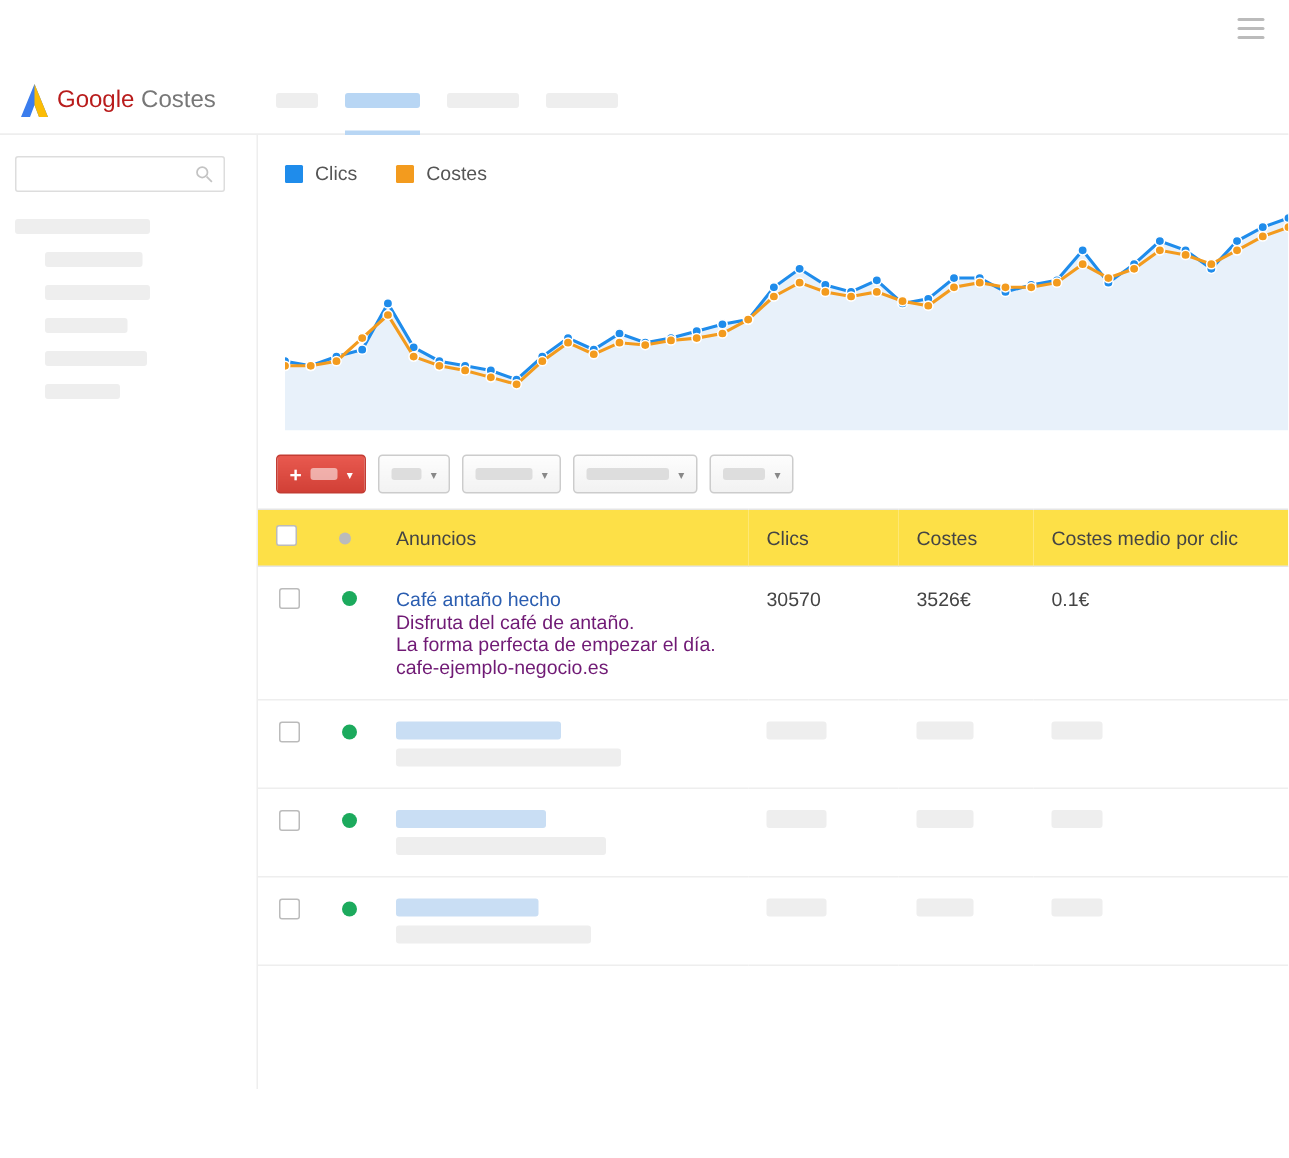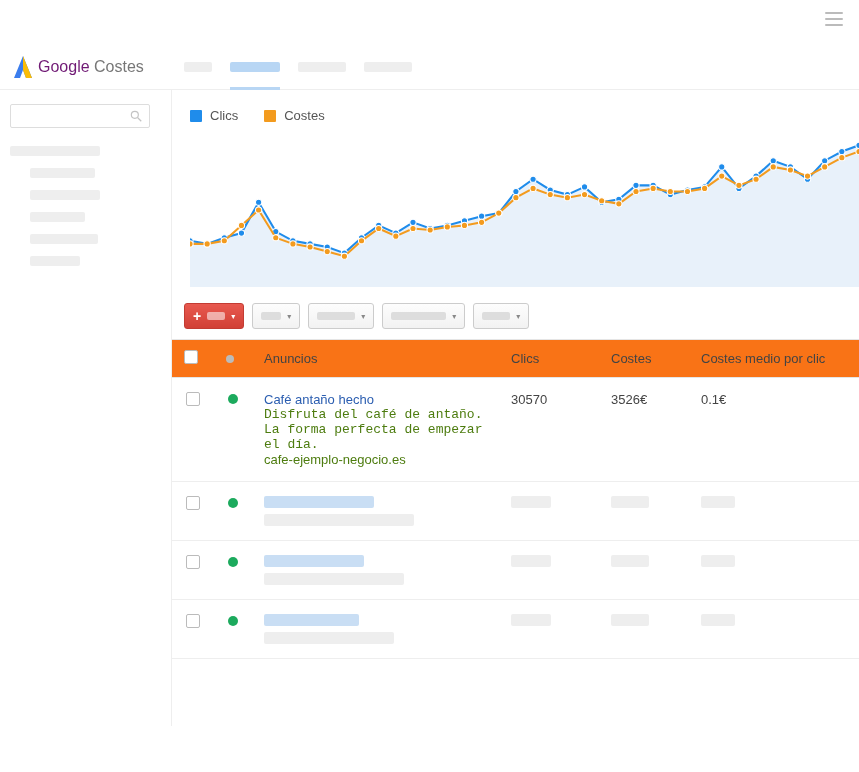--- a/index.html
+++ b/index.html
@@ -5,21 +5,21 @@
 * { box-sizing: border-box; margin: 0; padding: 0; }
 body { font-family: Arial, Helvetica, sans-serif; background: #fff; color: #333; }
 .window { width: 859px; height: 772px; position: relative; }
 .chrome-bar { height: 90px; border-bottom: 1px solid #eee; position: relative; }
 .hamburger { position: absolute; right: 16px; top: 12px; width: 18px; height: 14px; display: flex; flex-direction: column; justify-content: space-between; cursor: pointer; }
 .hamburger span { display: block; height: 2px; background: #bbb; border-radius: 1px; }
 
 .header { display: flex; align-items: center; height: 46px; border-bottom: 1px solid #eee; padding: 0 14px; gap: 10px; }
 .logo { display: flex; align-items: center; gap: 6px; }
 .logo-txt { font-size: 16px; color: #777; }
-.logo-txt b { color: #701a75; font-weight: 500; }
+.logo-txt b { color: #b91c1c; font-weight: 500; }
 .nav-skel { display: flex; gap: 18px; margin-left: 30px; }
 .nav-skel .pill { width: 28px; height: 10px; background: #eee; border-radius: 2px; }
 .nav-skel .tab { width: 50px; height: 10px; background: #b8d6f4; border-radius: 2px; position: relative; }
 .nav-skel .tab::after { content: ""; position: absolute; left: 0; right: 0; bottom: -18px; height: 3px; background: #b8d6f4; }
 .nav-skel .wide { width: 48px; height: 10px; background: #eee; border-radius: 2px; }
 
 .main { display: flex; height: calc(100% - 136px); }
 .sidebar { width: 172px; border-right: 1px solid #eee; padding: 14px 10px; }
 .search { width: 140px; height: 24px; border: 1px solid #ddd; border-radius: 2px; margin-bottom: 18px; position: relative; background: #fff; }
 .search svg { position: absolute; right: 6px; top: 4px; width: 14px; height: 14px; opacity: 0.35; }
@@ -38,31 +38,31 @@
 .toolbar { display: flex; gap: 8px; padding: 10px 4px 10px 4px; margin-left: 0; }
 .btn { height: 26px; border: 1px solid #ccc; border-radius: 3px; display: flex; align-items: center; padding: 0 8px; background: linear-gradient(#fdfdfd,#f2f2f2); font-size: 11px; cursor: pointer; gap: 6px; }
 .btn .sk { height: 8px; background: #ddd; border-radius: 2px; }
 .btn .car { font-size: 8px; color: #888; }
 .btn-red { background: linear-gradient(#e8594f,#d14036); border-color: #c33c33; color: #fff; }
 .btn-red .plus { font-weight: bold; font-size: 14px; }
 .btn-red .sk { background: rgba(255,255,255,0.55); }
 .btn-red .car { color: #fff; }
 
 .table { width: 100%; border-collapse: collapse; font-size: 13px; }
-.table th { text-align: left; font-weight: 400; color: #444; background: #f97316; border-top: 1px solid #e5e5e5; border-bottom: 1px solid #e5e5e5; padding: 10px 12px; }
+.table th { text-align: left; font-weight: 400; color: #444; background: #fde047; border-top: 1px solid #e5e5e5; border-bottom: 1px solid #e5e5e5; padding: 10px 12px; }
 .table td { border-bottom: 1px solid #eee; padding: 14px 12px; vertical-align: top; color: #444; }
 .chk { width: 14px; height: 14px; border: 1px solid #bbb; border-radius: 2px; background: #fff; display: inline-block; cursor: pointer; }
 .dot { width: 10px; height: 10px; border-radius: 50%; display: inline-block; }
 .dot-green { background: #1caa5d; }
 .dot-gray { background: #bbb; }
 th .dot-gray { width: 8px; height: 8px; }
 
 .ad-title { color: #2a5db0; }
-.ad-line { color: #4d7c0f; font-family: Liberation Mono, monospace; }
-.ad-url { color: #4d7c0f; }
+.ad-line { color: #701a75; }
+.ad-url { color: #701a75; }
 .sk-bar { height: 12px; background: #eee; border-radius: 2px; }
 .sk-blue { background: #c9def4; }
 .col-chk { width: 42px; text-align: center; }
 .col-dot { width: 38px; text-align: center; }
 </style>
 </head>
 <body>
 
 <div class="window">
   <div class="chrome-bar">

